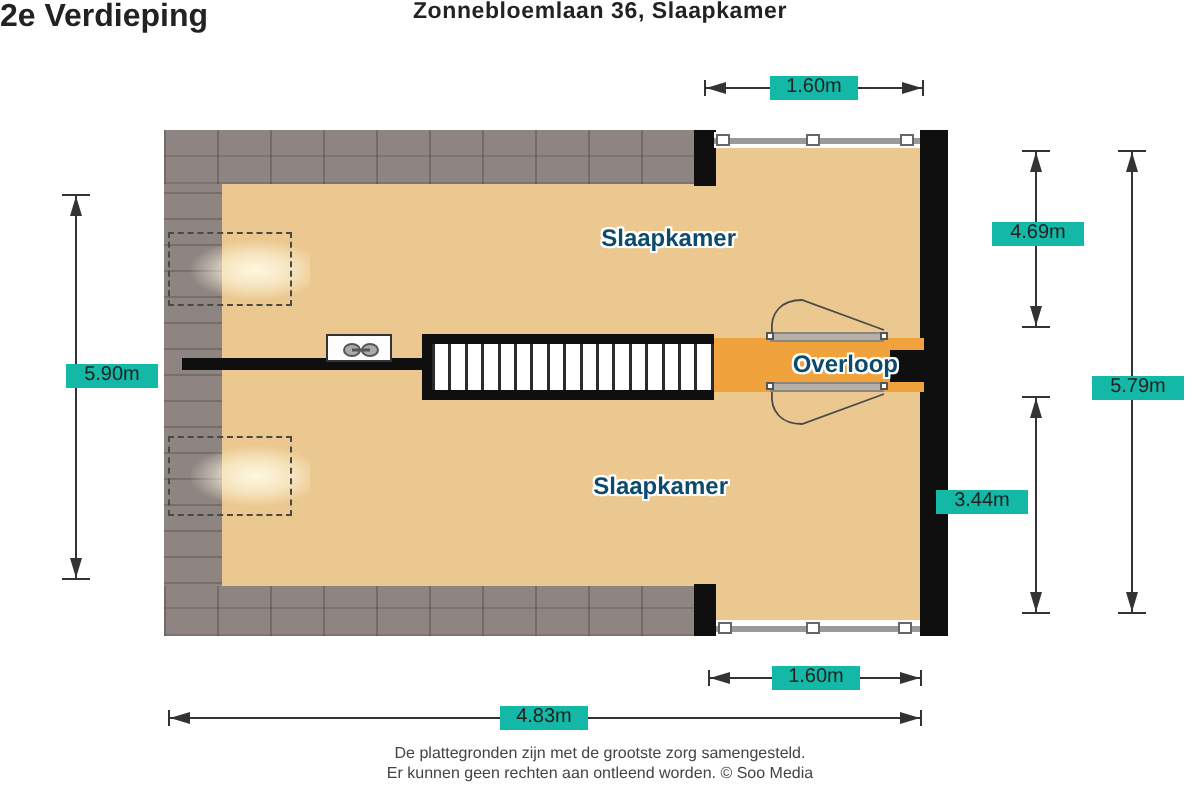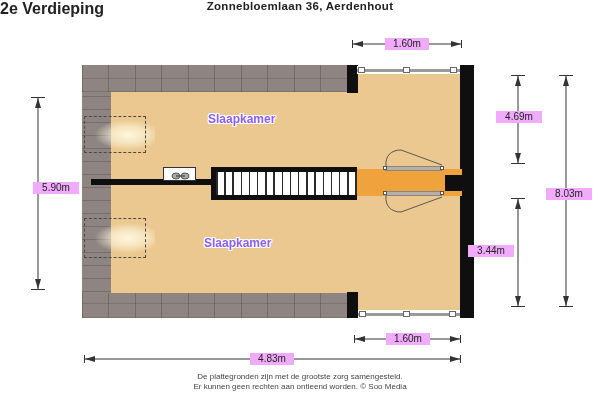--- a/index.html
+++ b/index.html
@@ -43,36 +43,36 @@
     background-image:repeating-linear-gradient(90deg, #2b2b2b 0 1.5px, transparent 1.5px 8.2px);
   }
 
   .landing { background:#f0a23c; }
   .threshold { background:#b6b0a8; border:0.5px solid #8b867e; }
   .hinge { width:4px; height:4px; background:#fff; border:1px solid #555; }
 
   .vent-box { background:#fdfdfd; border:1px solid #333; }
 
   .room-label {
-    font-size:12px; font-weight:bold; color:#8b5cf6; text-align:left; line-height:13px;
+    font-size:12px; font-weight:bold; color:#0c4a6e; text-align:right; line-height:13px;
     text-shadow:-1px -1px 0 #fff, 1px -1px 0 #fff, -1px 1px 0 #fff, 1px 1px 0 #fff,
                  0 -1px 0 #fff, 0 1px 0 #fff, -1px 0 0 #fff, 1px 0 0 #fff;
   }
   .dim-label {
-    font-size:10px; color:#222; background:#f0abfc; text-align:center; padding:0 1px; line-height:12px;
+    font-size:10px; color:#222; background:#14b8a6; text-align:center; padding:0 1px; line-height:12px;
   }
   .footer { left:0; width:600px; text-align:center; font-size:8px; color:#444; line-height:10px; }
   svg.dims { left:0; top:0; pointer-events:none; }
 </style>
 </head>
 <body>
 
 <div class="canvas">
 
-  <div class="abs title1">Zonnebloemlaan 36, Aerdenhout</div>
+  <div class="abs title1">Zonnebloemlaan 36, Slaapkamer</div>
   <div class="abs title2">2e Verdieping</div>
 
   <div class="abs roof hlines" style="left:82px;top:65px;width:29px;height:253px;"></div>
   <div class="abs roof vlines" style="left:82px;top:65px;width:265px;height:27px;"></div>
   <div class="abs roof vlines" style="left:82px;top:293px;width:265px;height:25px;"></div>
 
   <div class="abs floor" style="left:111px;top:92px;width:349px;height:201px;"></div>
   <div class="abs floor" style="left:357px;top:73px;width:103px;height:19px;"></div>
   <div class="abs floor" style="left:357px;top:293px;width:103px;height:18px;"></div>
 
@@ -122,20 +122,23 @@
       <line x1="12" y1="6" x2="21" y2="6" stroke="#555" stroke-width="1.5"></line>
     </svg>
   </div>
 
   <div class="abs room-label" style="left:208px;top:113px;width:160px;">
     <div>Slaapkamer</div>
   </div>
   <div class="abs room-label" style="left:204px;top:237px;width:160px;">
     <div>Slaapkamer</div>
   </div>
+  <div class="abs room-label" style="left:357px;top:176px;width:92px;">
+    <div>Overloop</div>
+  </div>
 
   <svg class="abs dims" width="600" height="400">
     <g stroke="#333" stroke-width="1" fill="#333">
 
       <line x1="352.5" y1="40" x2="352.5" y2="48"></line>
         <line x1="461.5" y1="40" x2="461.5" y2="48"></line>
       <line x1="353" y1="44" x2="461" y2="44"></line>
       <polygon points="353,44 363,41 363,47" stroke="none"></polygon>
         <polygon points="461,44 451,41 451,47" stroke="none"></polygon>
 
@@ -173,21 +176,21 @@
         <line x1="559" y1="306.5" x2="573" y2="306.5"></line>
       <line x1="566" y1="76" x2="566" y2="306"></line>
       <polygon points="566,76 563,86 569,86" stroke="none"></polygon>
         <polygon points="566,306 563,296 569,296" stroke="none"></polygon>
     </g>
   </svg>
 
   <div class="abs dim-label" style="left:385px;top:38px;width:44px;">1.60m</div>
   <div class="abs dim-label" style="left:496px;top:111px;width:46px;">4.69m</div>
   <div class="abs dim-label" style="left:468px;top:245px;width:46px;">3.44m</div>
-  <div class="abs dim-label" style="left:546px;top:188px;width:46px;">8.03m</div>
+  <div class="abs dim-label" style="left:546px;top:188px;width:46px;">5.79m</div>
   <div class="abs dim-label" style="left:33px;top:182px;width:46px;">5.90m</div>
   <div class="abs dim-label" style="left:386px;top:333px;width:44px;">1.60m</div>
   <div class="abs dim-label" style="left:250px;top:353px;width:44px;">4.83m</div>
 
   <div class="abs footer" style="top:382px;">Er kunnen geen rechten aan ontleend worden. © Soo Media</div>
   <div class="abs footer" style="top:372px;">De plattegronden zijn met de grootste zorg samengesteld.</div>
 
 </div>
 
 </body></html>

